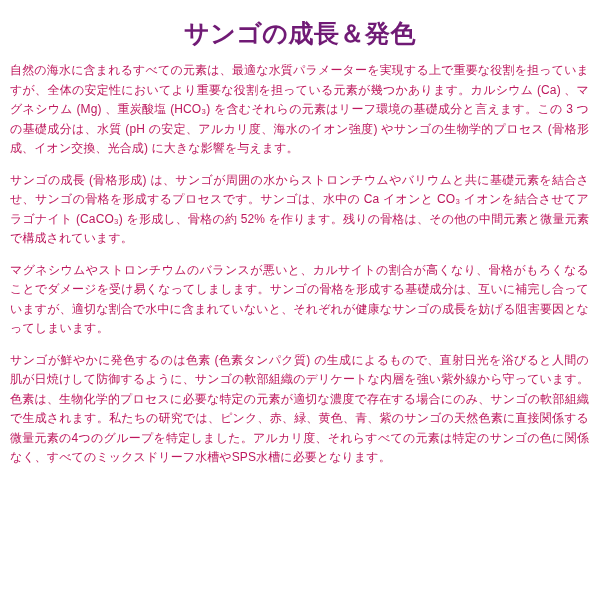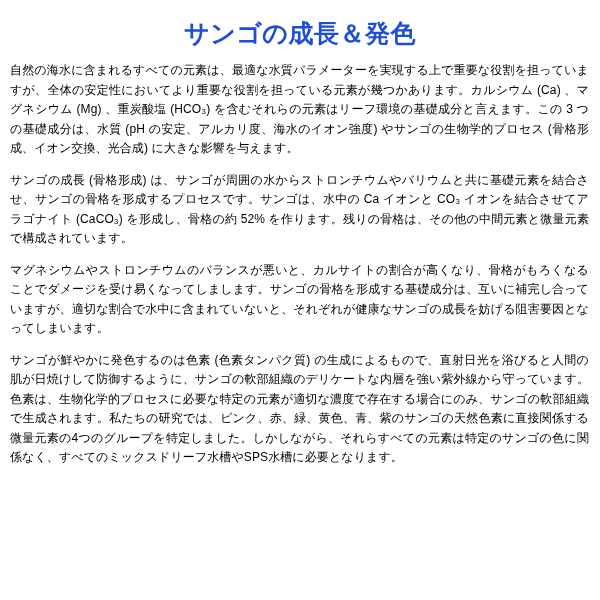--- a/index.html
+++ b/index.html
@@ -15,40 +15,40 @@
     overflow: hidden;
     font-family: "Liberation Sans", sans-serif;
     box-sizing: border-box;
   }
   .title {
     margin: 18px 10px 13px 10px;
     font-size: 25px;
     line-height: 30px;
     font-weight: 700;
     text-align: center;
-    color: #1d4ed8;
+    color: #701a75;
     letter-spacing: 0.5px;
   }
   .content {
     padding: 0 11px 0 10px;
   }
   .content p {
     margin: 0 0 12px 0;
     font-size: 12px;
     line-height: 19.5px;
-    color: #000000;
+    color: #be185d;
     text-align: justify;
     text-justify: inter-ideograph;
     letter-spacing: 0.1px;
   }
 </style>
 </head>
 <body>
 
 <div class="page">
   <h1 class="title">サンゴの成長＆発色</h1>
   <div class="content">
     <p>自然の海水に含まれるすべての元素は、最適な水質パラメーターを実現する上で重要な役割を担っていますが、全体の安定性においてより重要な役割を担っている元素が幾つかあります。カルシウム (Ca) 、マグネシウム (Mg) 、重炭酸塩 (HCO₃) を含むそれらの元素はリーフ環境の基礎成分と言えます。この 3 つの基礎成分は、水質 (pH の安定、アルカリ度、海水のイオン強度) やサンゴの生物学的プロセス (骨格形成、イオン交換、光合成) に大きな影響を与えます。</p>
     <p>サンゴの成長 (骨格形成) は、サンゴが周囲の水からストロンチウムやバリウムと共に基礎元素を結合させ、サンゴの骨格を形成するプロセスです。サンゴは、水中の Ca イオンと CO₃ イオンを結合させてアラゴナイト (CaCO₃) を形成し、骨格の約 52% を作ります。残りの骨格は、その他の中間元素と微量元素で構成されています。</p>
     <p>マグネシウムやストロンチウムのバランスが悪いと、カルサイトの割合が高くなり、骨格がもろくなることでダメージを受け易くなってしまします。サンゴの骨格を形成する基礎成分は、互いに補完し合っていますが、適切な割合で水中に含まれていないと、それぞれが健康なサンゴの成長を妨げる阻害要因となってしまいます。</p>
-    <p>サンゴが鮮やかに発色するのは色素 (色素タンパク質) の生成によるもので、直射日光を浴びると人間の肌が日焼けして防御するように、サンゴの軟部組織のデリケートな内層を強い紫外線から守っています。色素は、生物化学的プロセスに必要な特定の元素が適切な濃度で存在する場合にのみ、サンゴの軟部組織で生成されます。私たちの研究では、ピンク、赤、緑、黄色、青、紫のサンゴの天然色素に直接関係する微量元素の4つのグループを特定しました。しかしながら、それらすべての元素は特定のサンゴの色に関係なく、すべてのミックスドリーフ水槽やSPS水槽に必要となります。</p>
+    <p>サンゴが鮮やかに発色するのは色素 (色素タンパク質) の生成によるもので、直射日光を浴びると人間の肌が日焼けして防御するように、サンゴの軟部組織のデリケートな内層を強い紫外線から守っています。色素は、生物化学的プロセスに必要な特定の元素が適切な濃度で存在する場合にのみ、サンゴの軟部組織で生成されます。私たちの研究では、ピンク、赤、緑、黄色、青、紫のサンゴの天然色素に直接関係する微量元素の4つのグループを特定しました。アルカリ度、それらすべての元素は特定のサンゴの色に関係なく、すべてのミックスドリーフ水槽やSPS水槽に必要となります。</p>
   </div>
 </div>
 
 </body></html>

